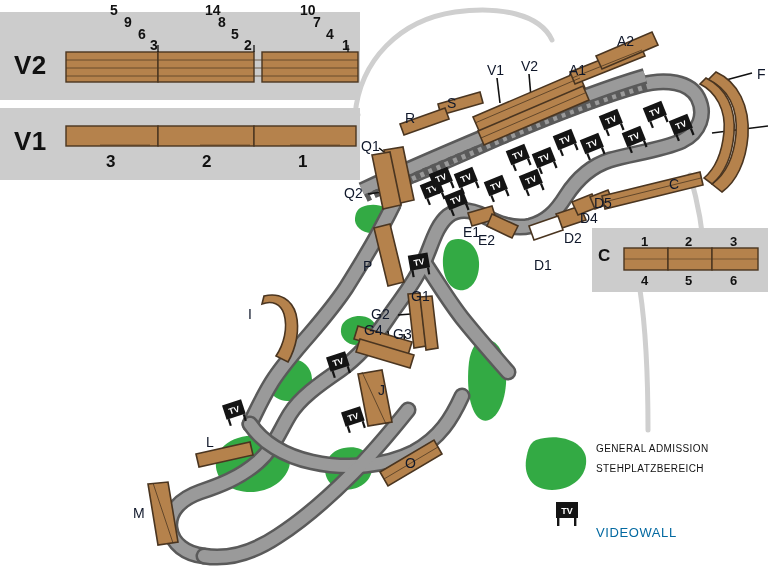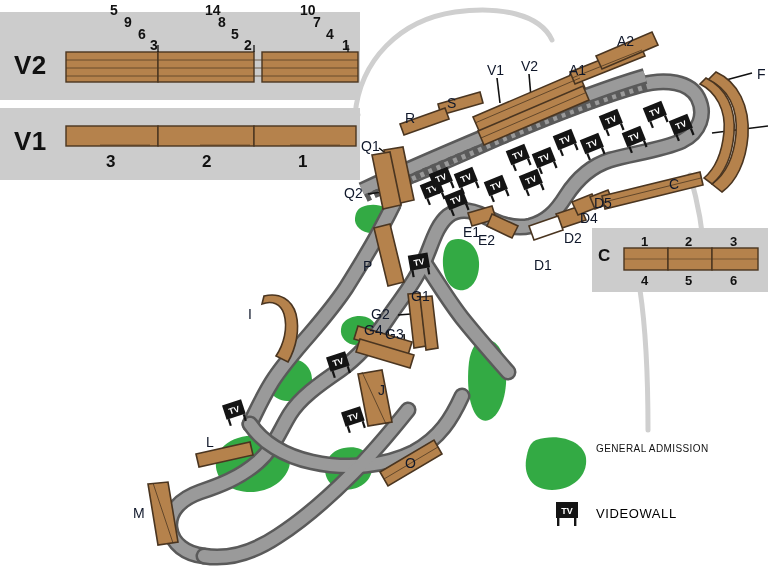--- a/index.html
+++ b/index.html
@@ -17,22 +17,22 @@
   .c-num{position:absolute;font-size:13px;font-weight:700;color:#111;}
 
   
   .mlab{position:absolute;font-size:13px;font-weight:400;color:#0f172a;
         white-space:nowrap;}
   .mlab.big{font-size:14px;}
 
   
   .lg-text{position:absolute;font-size:10px;color:#111;letter-spacing:.4px;
            white-space:nowrap;}
-  .lg-text2{position:absolute;font-size:13px;color:#000000;letter-spacing:.6px;
-            white-space:nowrap;}
+  .lg-text2{position:absolute;font-size:13px;color:#0369a1;letter-spacing:.6px;
+            white-space:nowrap;margin-top:19px;}
 </style>
 </head>
 <body>
 
 <div id="map">
 
   <svg class="layer" viewBox="0 0 768 576">
 
     <g fill="none" stroke="#cfcfcf" stroke-width="5" stroke-linecap="round">
       <path d="M355,115 C360,60 400,20 455,12 C500,6 540,14 552,40"></path>
@@ -313,34 +313,35 @@
   <div class="mlab big" style="left:534px;top:257px;">D1</div>
   <div class="mlab big" style="left:564px;top:230px;">D2</div>
   <div class="mlab big" style="left:580px;top:210px;">D4</div>
   <div class="mlab big" style="left:594px;top:195px;">D5</div>
   <div class="mlab big" style="left:669px;top:176px;">C</div>
   <div class="mlab big" style="left:757px;top:66px;">F</div>
   <div class="mlab big" style="left:363px;top:258px;">P</div>
   <div class="mlab big" style="left:383px;top:288px;margin-left:28px;">G1</div>
   <div class="mlab big" style="left:371px;top:306px;">G2</div>
   <div class="mlab big" style="left:364px;top:322px;">G4</div>
-  <div class="mlab big" style="left:385px;top:326px;">G3</div>
+  <div class="mlab big" style="left:393px;top:326px;">G3</div>
   <div class="mlab big" style="left:248px;top:306px;">I</div>
   <div class="mlab big" style="left:378px;top:382px;">J</div>
   <div class="mlab big" style="left:405px;top:455px;">O</div>
   <div class="mlab big" style="left:206px;top:434px;">L</div>
   <div class="mlab big" style="left:133px;top:505px;">M</div>
 
   <svg class="layer" viewBox="0 0 768 576" style="pointer-events:none;">
     <path fill="#33aa44" d="M536,440 C560,432 584,442 586,458 C588,476 572,490 552,490
              C532,490 524,476 526,460 C528,448 530,443 536,440 Z"></path>
     <g>
       <rect x="556" y="502" width="22" height="16" fill="#141414"></rect>
       <rect x="557" y="518" width="2.4" height="8" fill="#141414"></rect>
       <rect x="574" y="518" width="2.4" height="8" fill="#141414"></rect>
       <text x="567" y="514" text-anchor="middle" font-size="9" font-family="Liberation Sans, sans-serif" font-weight="700" fill="#ffffff">TV</text>
     </g>
   </svg>
 
   <div class="lg-text" style="left:596px;top:443px;">GENERAL ADMISSION</div>
+  <div class="lg-text" style="left:596px;top:463px;">STEHPLATZBEREICH</div>
   <div class="lg-text2" style="left:596px;top:506px;">VIDEOWALL</div>
 
 </div>
 
 </body></html>

